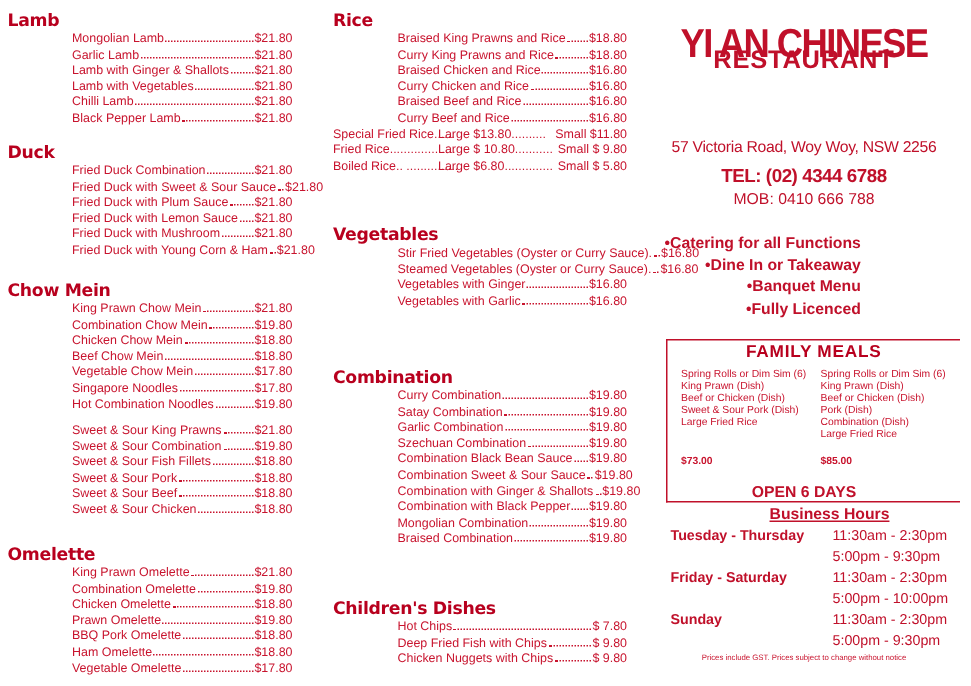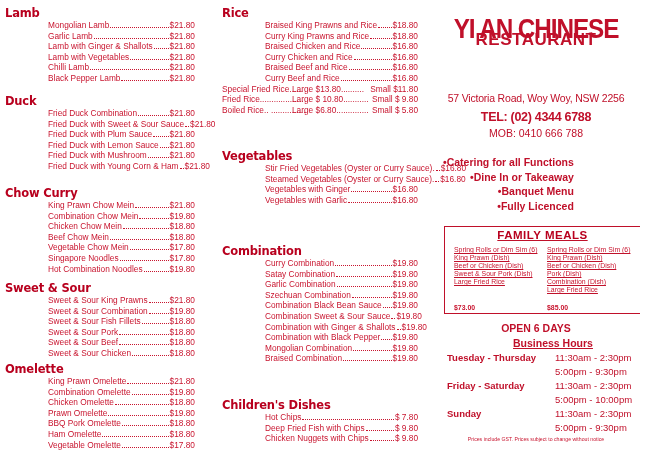--- a/index.html
+++ b/index.html
@@ -24,21 +24,21 @@
 
     .brand-title { position: absolute; top: 14px; left: 0; width: 100%; text-align: center; font-family: "Liberation Sans Narrow", "Liberation Sans", sans-serif; font-size: 27px; font-weight: bold; color: #c0102a; letter-spacing: -1.2px; transform: scaleX(0.9); }
     .brand-sub { position: absolute; top: 30px; left: 0; width: 100%; text-align: center; font-size: 17px; font-weight: bold; color: #c0102a; letter-spacing: 0.5px; }
     .address { position: absolute; top: 92px; left: 0; width: 100%; text-align: center; font-size: 10.5px; color: #c0102a; letter-spacing: -0.2px; }
     .tel { position: absolute; top: 110px; left: 0; width: 100%; text-align: center; font-size: 12.5px; font-weight: bold; color: #c0102a; letter-spacing: -0.3px; }
     .mob { position: absolute; top: 127px; left: 0; width: 100%; text-align: center; font-size: 10.5px; color: #c0102a; }
     .features { position: absolute; top: 155px; left: 18px; text-align: right; }
     .features li { list-style: none; font-size: 10.5px; font-weight: bold; color: #c0102a; line-height: 14.5px; }
     .features li::before { content: "\2022 "; }
 
-    .family-box { position: absolute; top: 226px; left: 19px; width: 196px; height: 88px; border: 1.5px solid #c0102a; border-right: none; text-decoration: underline; }
+    .family-box { position: absolute; top: 226px; left: 19px; width: 196px; height: 109px; border: 1.5px solid #c0102a; border-right: none; }
     .family-title { text-align: center; font-size: 11.5px; font-weight: bold; color: #b8001e; letter-spacing: 0.5px; margin-top: 1px; line-height: 14px; }
     .family-cols { display: flex; padding: 4px 0 0 9px; }
     .family-col { width: 97px; font-size: 6.9px; line-height: 8.1px; color: #c8142e; position: relative; height: 62px; }
     .family-price { position: absolute; bottom: -4px; left: 0; font-weight: bold; font-size: 6.9px; }
 
     .open { position: absolute; top: 322px; left: 0; width: 100%; text-align: center; font-size: 10.5px; font-weight: bold; color: #c0102a; }
     .bh { position: absolute; top: 337px; left: 0; width: 100%; text-align: center; font-size: 10.5px; font-weight: bold; color: #c0102a; }
     .bh span { text-decoration: underline; padding-left: 34px; }
     .hours { position: absolute; top: 351px; left: 22px; width: 200px; }
     .hours-row { display: flex; font-size: 9.5px; line-height: 14px; color: #c0102a; }
@@ -114,21 +114,21 @@
           <span class="price">$21.80</span>
         </div>
         <div class="item">
           <span class="name">Fried Duck with Young Corn &amp; Ham</span>
           <span class="dots"></span>
           <span class="price">$21.80</span>
         </div>
       </div>
   </div>
   <div class="section" style="top:186px">
-    <div class="section-title">Chow Curry</div>
+    <div class="section-title">Chow Mein</div>
     <div>
         <div class="item">
           <span class="name">King Prawn Chow Mein</span>
           <span class="dots"></span>
           <span class="price">$21.80</span>
         </div>
         <div class="item">
           <span class="name">Combination Chow Mein</span>
           <span class="dots"></span>
           <span class="price">$19.80</span>
@@ -154,21 +154,20 @@
           <span class="price">$17.80</span>
         </div>
         <div class="item">
           <span class="name">Hot Combination Noodles</span>
           <span class="dots"></span>
           <span class="price">$19.80</span>
         </div>
       </div>
   </div>
   <div class="section" style="top:281px">
-    <div class="section-title">Sweet &amp; Sour</div>
     <div>
         <div class="item">
           <span class="name">Sweet &amp; Sour King Prawns</span>
           <span class="dots"></span>
           <span class="price">$21.80</span>
         </div>
         <div class="item">
           <span class="name">Sweet &amp; Sour Combination</span>
           <span class="dots"></span>
           <span class="price">$19.80</span>

